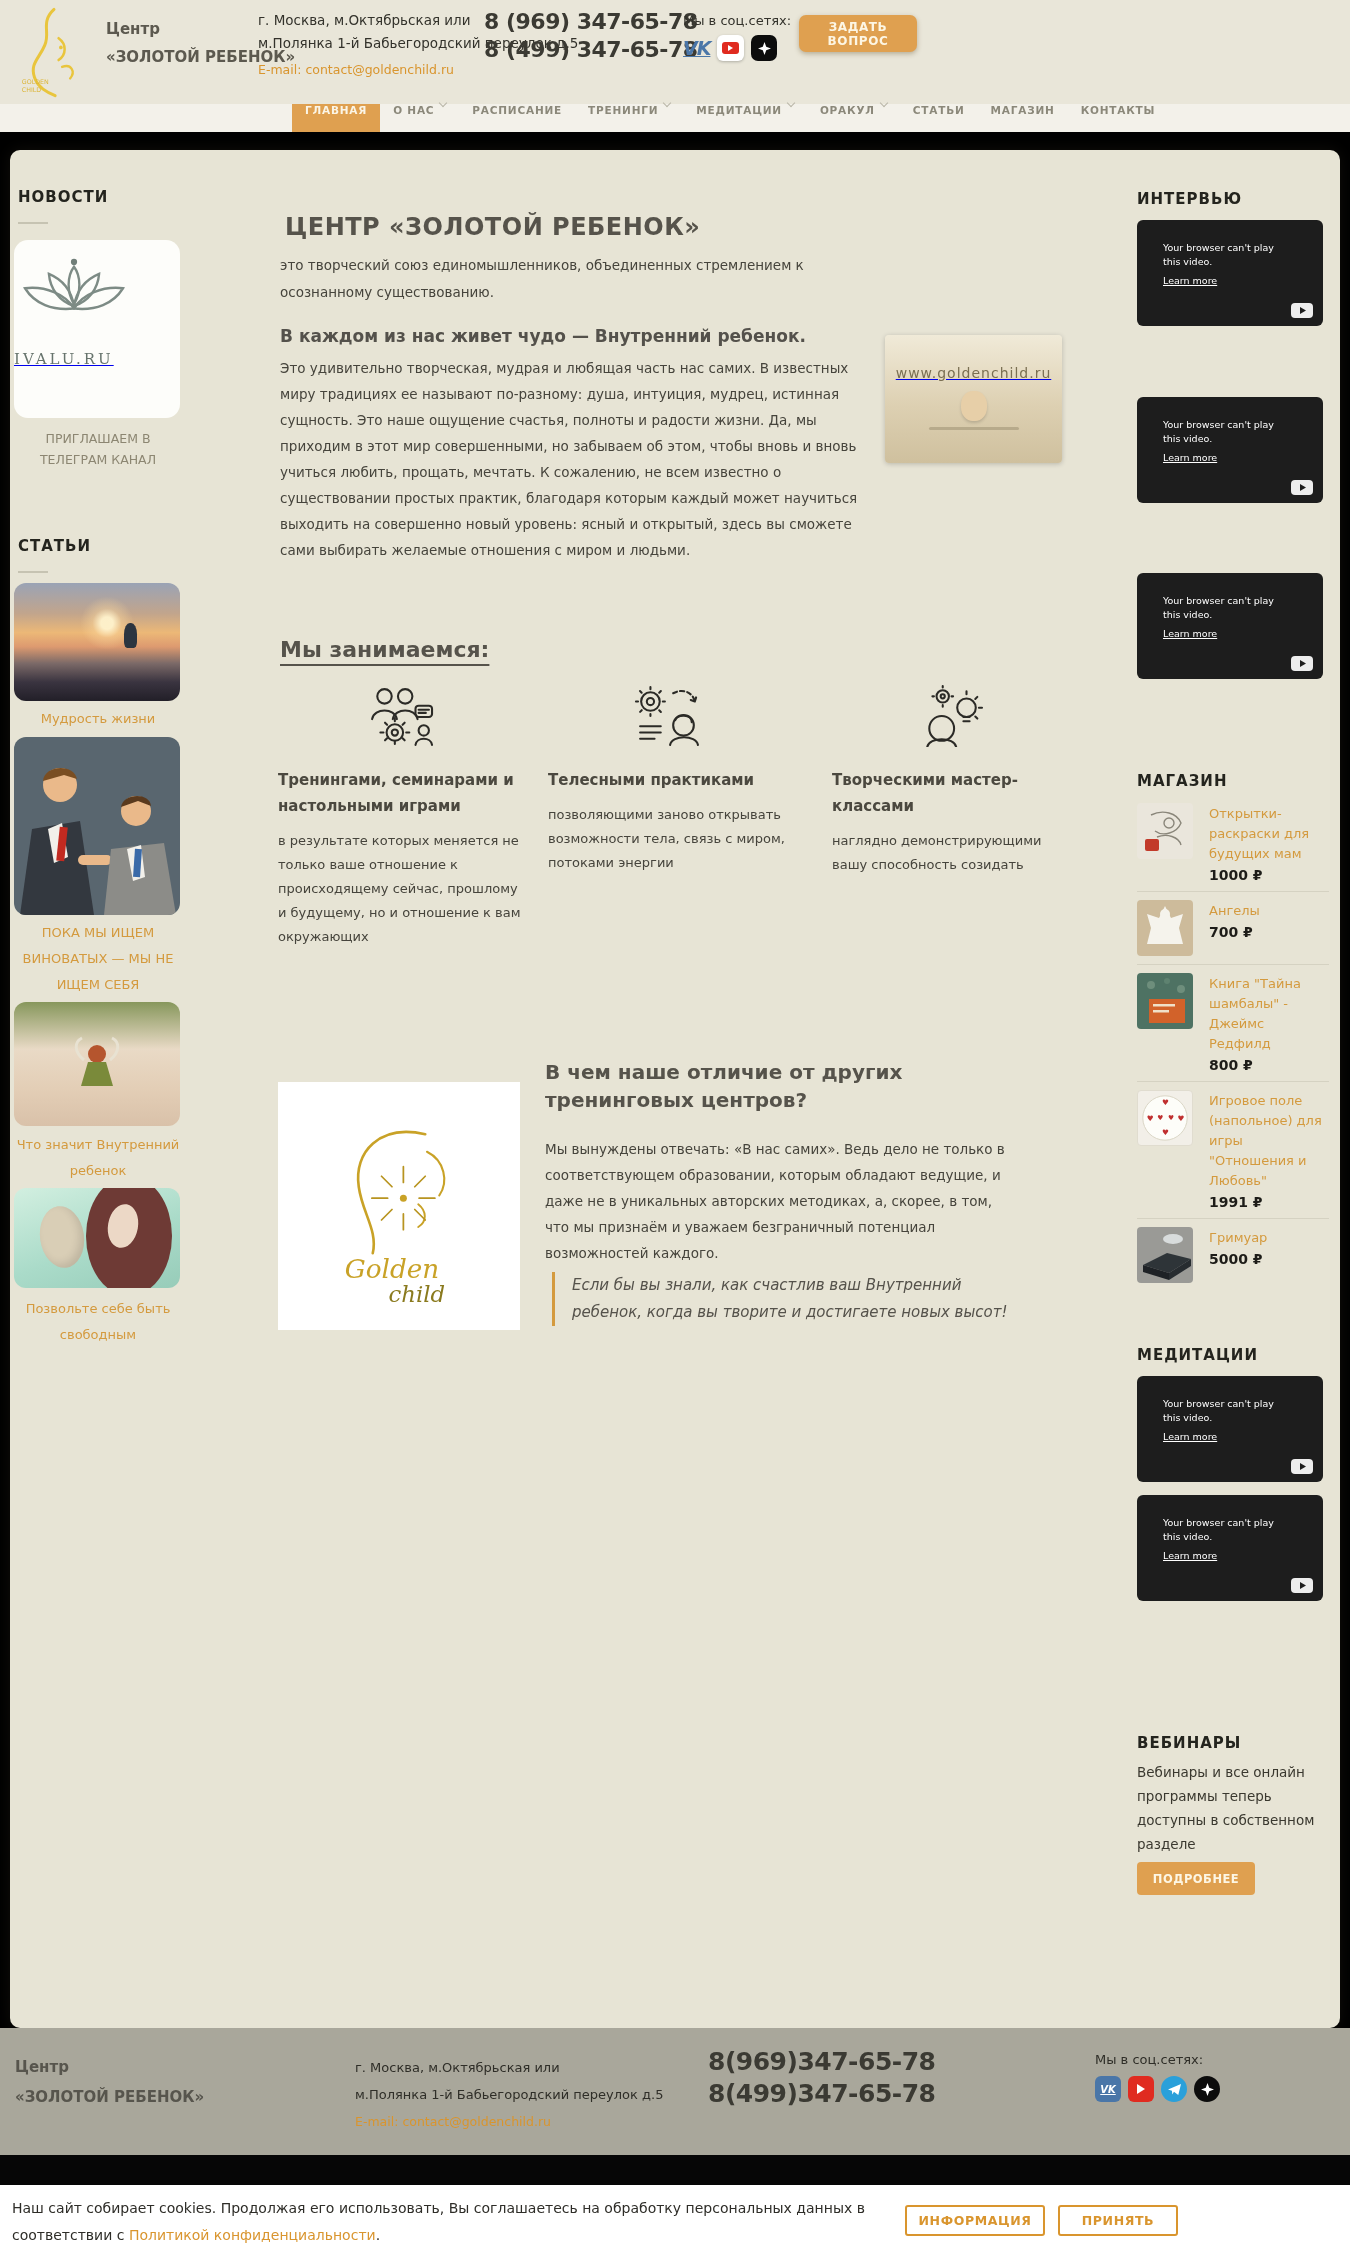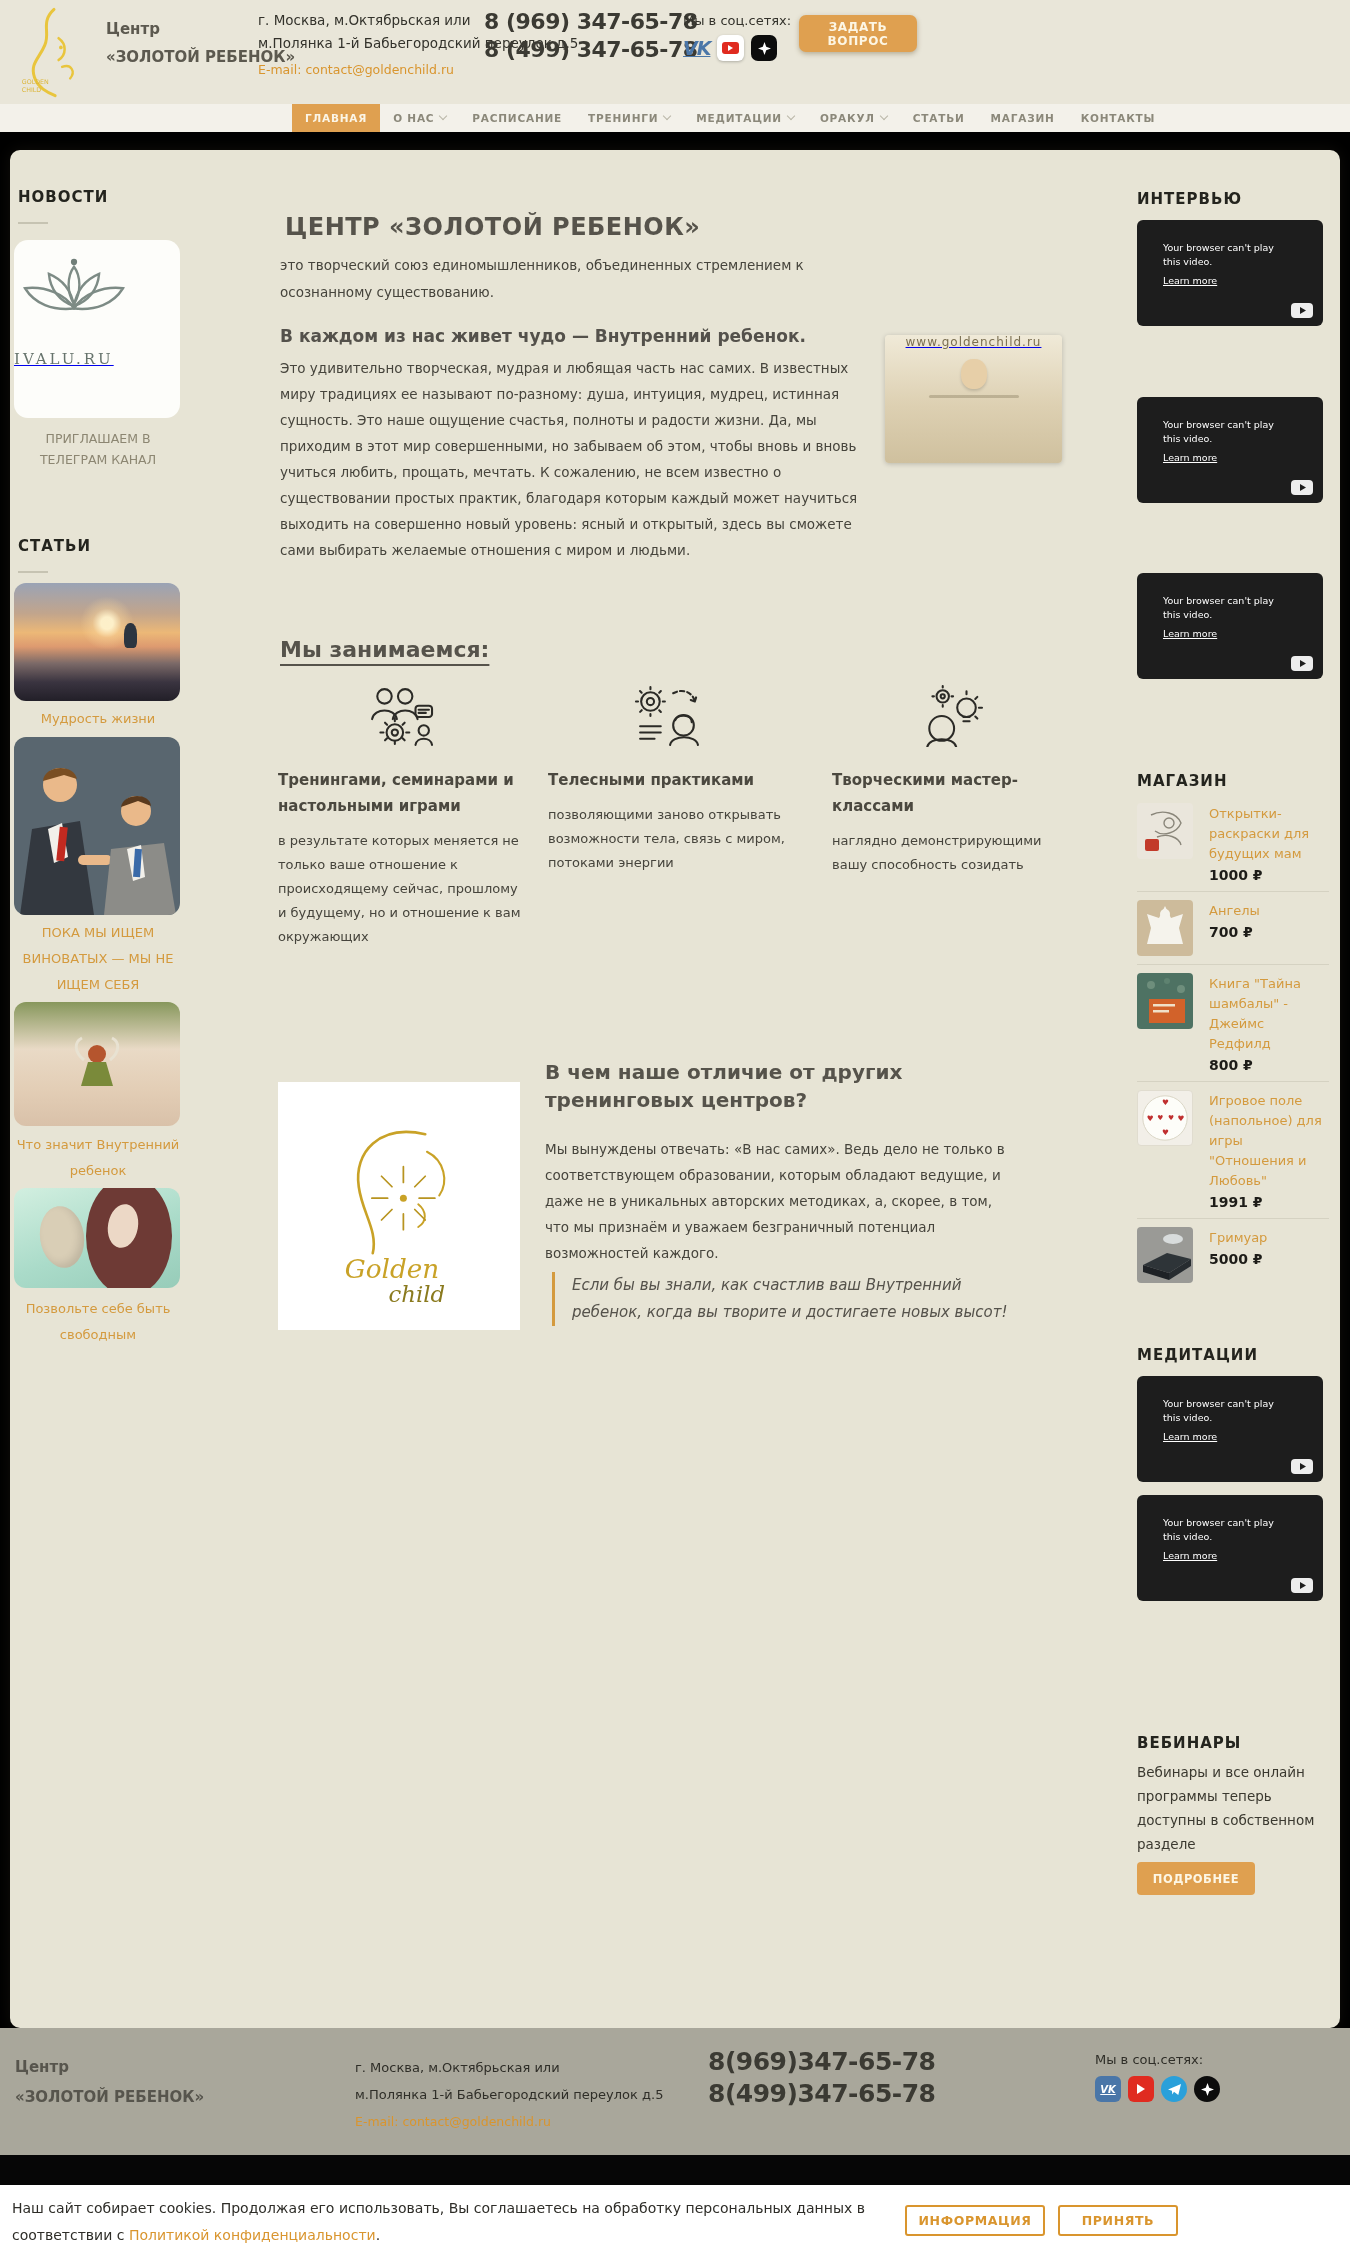--- a/index.html
+++ b/index.html
@@ -18,21 +18,21 @@
   .social .icons{display:flex;gap:7px;margin-top:7px;align-items:center}
   .vk-glyph{color:#4a76a8;font-weight:bold;font-size:19px;letter-spacing:-1px;font-style:italic}
   .yt-badge{width:27px;height:26px;background:#fff;border-radius:6px;box-shadow:0 1px 3px rgba(0,0,0,.25);display:flex;align-items:center;justify-content:center}
   .yt-red{width:17px;height:12px;background:#e02b20;border-radius:3px;display:flex;align-items:center;justify-content:center}
   .yt-red .tri{width:0;height:0;border-left:5px solid #fff;border-top:3px solid transparent;border-bottom:3px solid transparent}
   .zen-badge{width:26px;height:26px;background:#0c0c0c;border-radius:7px;display:flex;align-items:center;justify-content:center}
   .ask-btn{position:absolute;left:799px;top:15px;width:118px;height:37px;background:#dfa050;border:none;border-radius:7px;color:#fdf6e4;font-size:12px;font-weight:bold;letter-spacing:.6px;box-shadow:0 2px 5px rgba(90,70,30,.35);cursor:pointer;font-family:inherit}
 
   
   .navbar{position:absolute;left:0;top:104px;width:1350px;height:28px;background:#f3f1ea;display:flex;align-items:stretch;padding-left:292px}
-  .nav-item{display:flex;align-items:center;padding:0 13px;font-size:10.5px;font-weight:bold;letter-spacing:.8px;color:#8b887a;text-decoration:none;white-space:nowrap}
+  .nav-item{display:flex;padding:0 13px;font-size:10.5px;font-weight:bold;letter-spacing:.8px;color:#8b887a;text-decoration:none;white-space:nowrap}
   .nav-item.active{background:#dfa050;color:#fbf5e6}
   .chev{width:6px;height:6px;border-right:1.5px solid #b9b6a8;border-bottom:1.5px solid #b9b6a8;transform:rotate(45deg);margin-left:6px;margin-top:-4px}
 
   
   .card{position:absolute;left:10px;top:150px;width:1330px;height:1878px;background:#e7e4d5;border-radius:10px;box-shadow:0 0 16px rgba(60,55,40,.28)}
   .abs{position:absolute}
   .s-title{font-size:15px;font-weight:bold;color:#24241e;letter-spacing:1px}
   .divider{width:30px;height:2px;background:#c6c3b2}
 
   
@@ -49,21 +49,21 @@
   .mask-oval{position:absolute;left:26px;top:18px;width:44px;height:62px;background:#d9ceb6;border-radius:50%;transform:rotate(-8deg);box-shadow:inset -4px -4px 8px rgba(0,0,0,.12)}
   .hair-blob{position:absolute;right:8px;top:-12px;width:86px;height:120px;background:#6e3a35;border-radius:50%}
   .face-oval{position:absolute;right:42px;top:16px;width:30px;height:44px;background:#ecd8c6;border-radius:50%;transform:rotate(10deg)}
 
   
   .m-title{left:275px;top:63px;font-size:24px;font-weight:bold;color:#56534b;letter-spacing:.5px}
   .m-intro{left:270px;top:102px;width:575px;font-size:13.5px;line-height:27px;color:#46443c}
   .m-sub{left:270px;top:176px;font-size:17px;font-weight:bold;color:#54514b}
   .m-body{left:270px;top:205px;width:578px;font-size:13.5px;line-height:26px;color:#46443c}
   .banner{left:875px;top:185px;width:177px;height:128px;background:linear-gradient(180deg,#f0ead8 0%,#ddd0b2 55%,#cfc09e 100%);border-radius:4px;box-shadow:0 1px 5px rgba(0,0,0,.2);text-align:center}
-  .banner-url{font-size:12px;color:#7a6f52;letter-spacing:1px;}
+  .banner-url{font-size:14px;color:#7a6f52;letter-spacing:1px;margin-top:30px}
   .banner-child{width:26px;height:30px;background:#e7cfa8;border-radius:45%;margin:10px auto 6px;box-shadow:0 2px 3px rgba(0,0,0,.15)}
   .banner-line{width:90px;height:3px;background:rgba(122,111,82,.35);margin:0 auto;border-radius:2px}
   .acts-h{left:270px;top:487px;font-size:22px;font-weight:bold;color:#56534b;text-decoration:underline;text-underline-offset:7px;text-decoration-thickness:2px}
   .act{position:absolute;top:535px;}
   .act1{left:268px;width:244px}.act2{left:538px;width:240px}.act3{left:822px;width:238px}
   .act h3{font-size:15px;font-weight:bold;color:#4b483f;line-height:26px;margin-top:20px}
   .act p{font-size:13px;line-height:24px;color:#46443c;margin-top:10px}
   .diff-h{left:535px;top:908px;width:390px;font-size:20px;font-weight:bold;color:#56534b;line-height:28px}
   .diff-logo{left:268px;top:932px;width:242px;height:248px;background:#fff;display:flex;align-items:center;justify-content:center}
   .diff-p{left:535px;top:986px;width:474px;font-size:13.5px;line-height:26px;color:#46443c}

